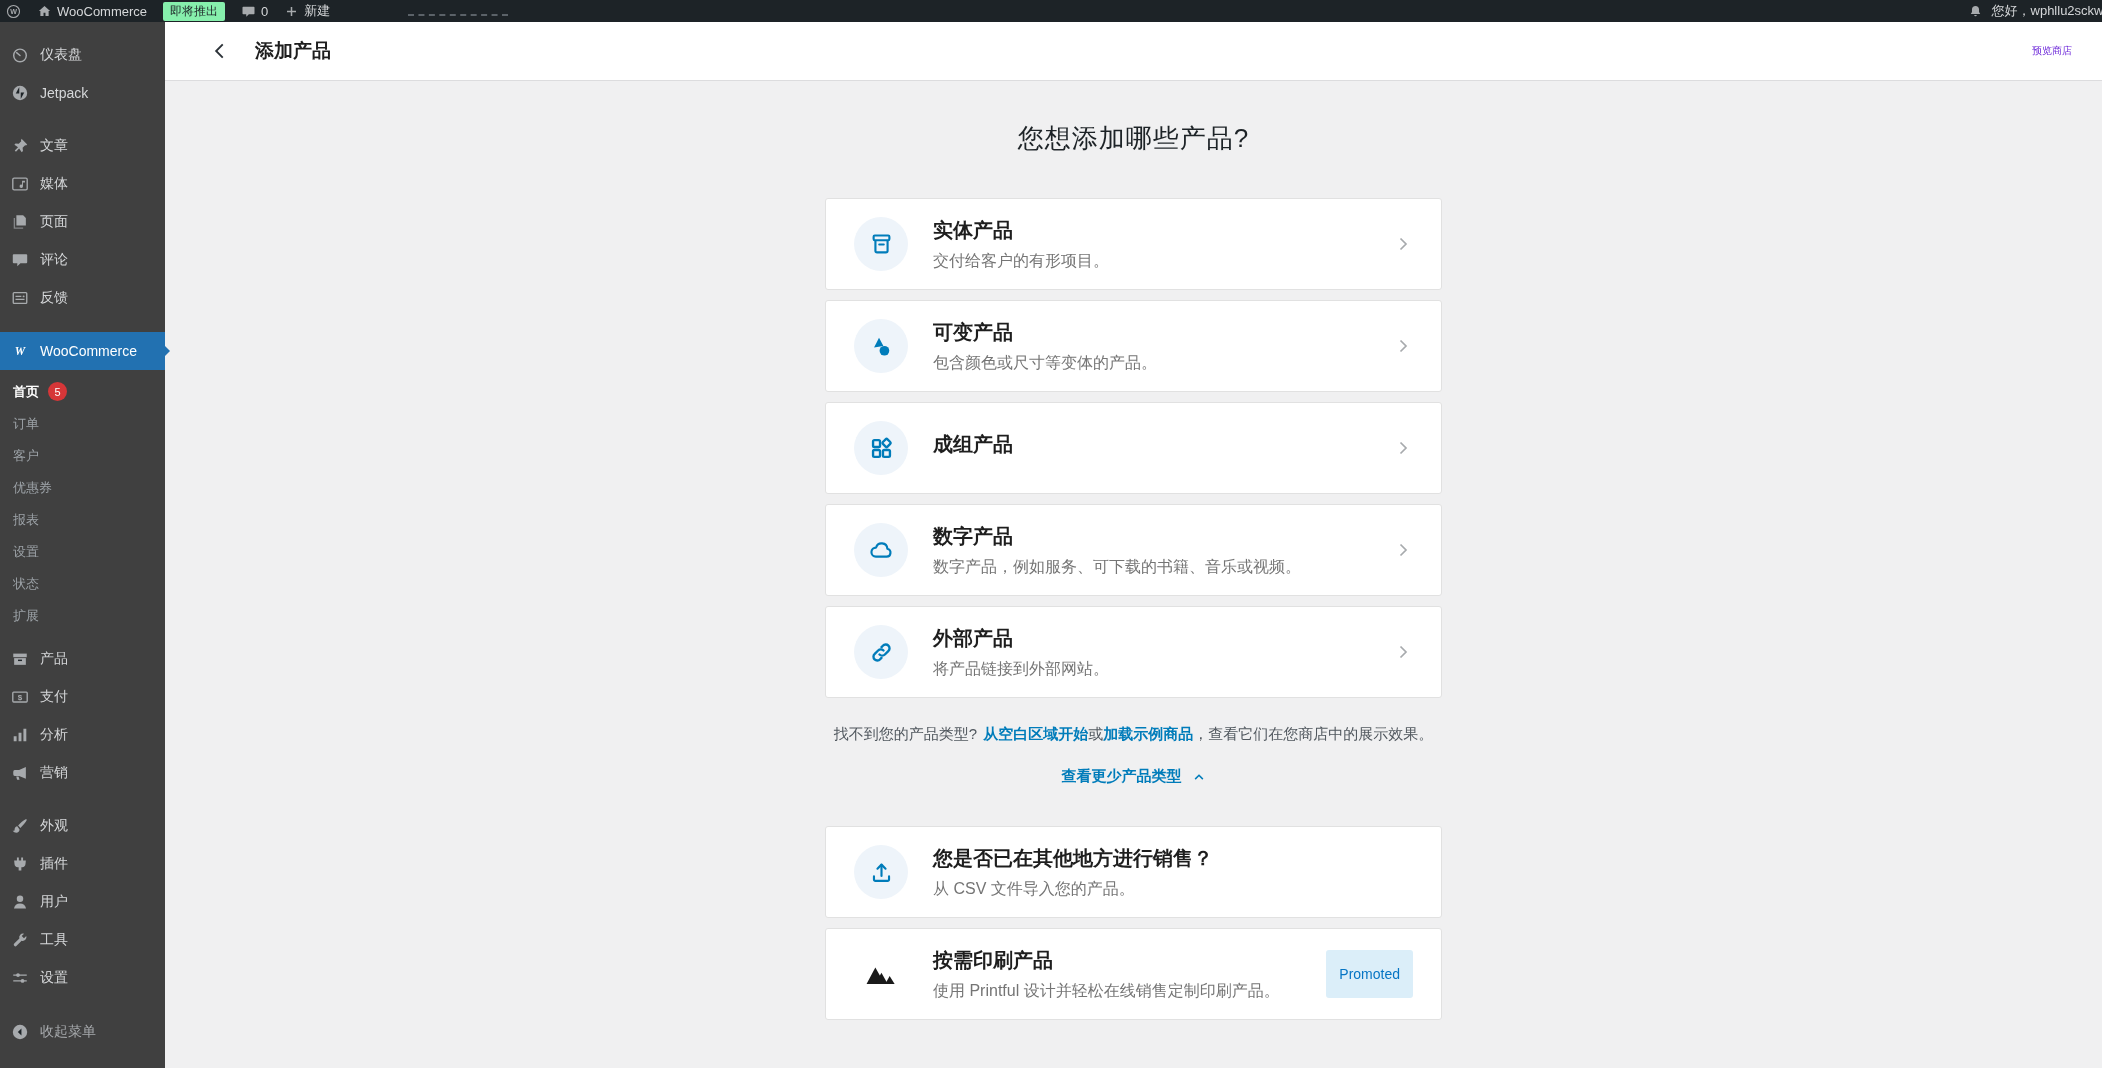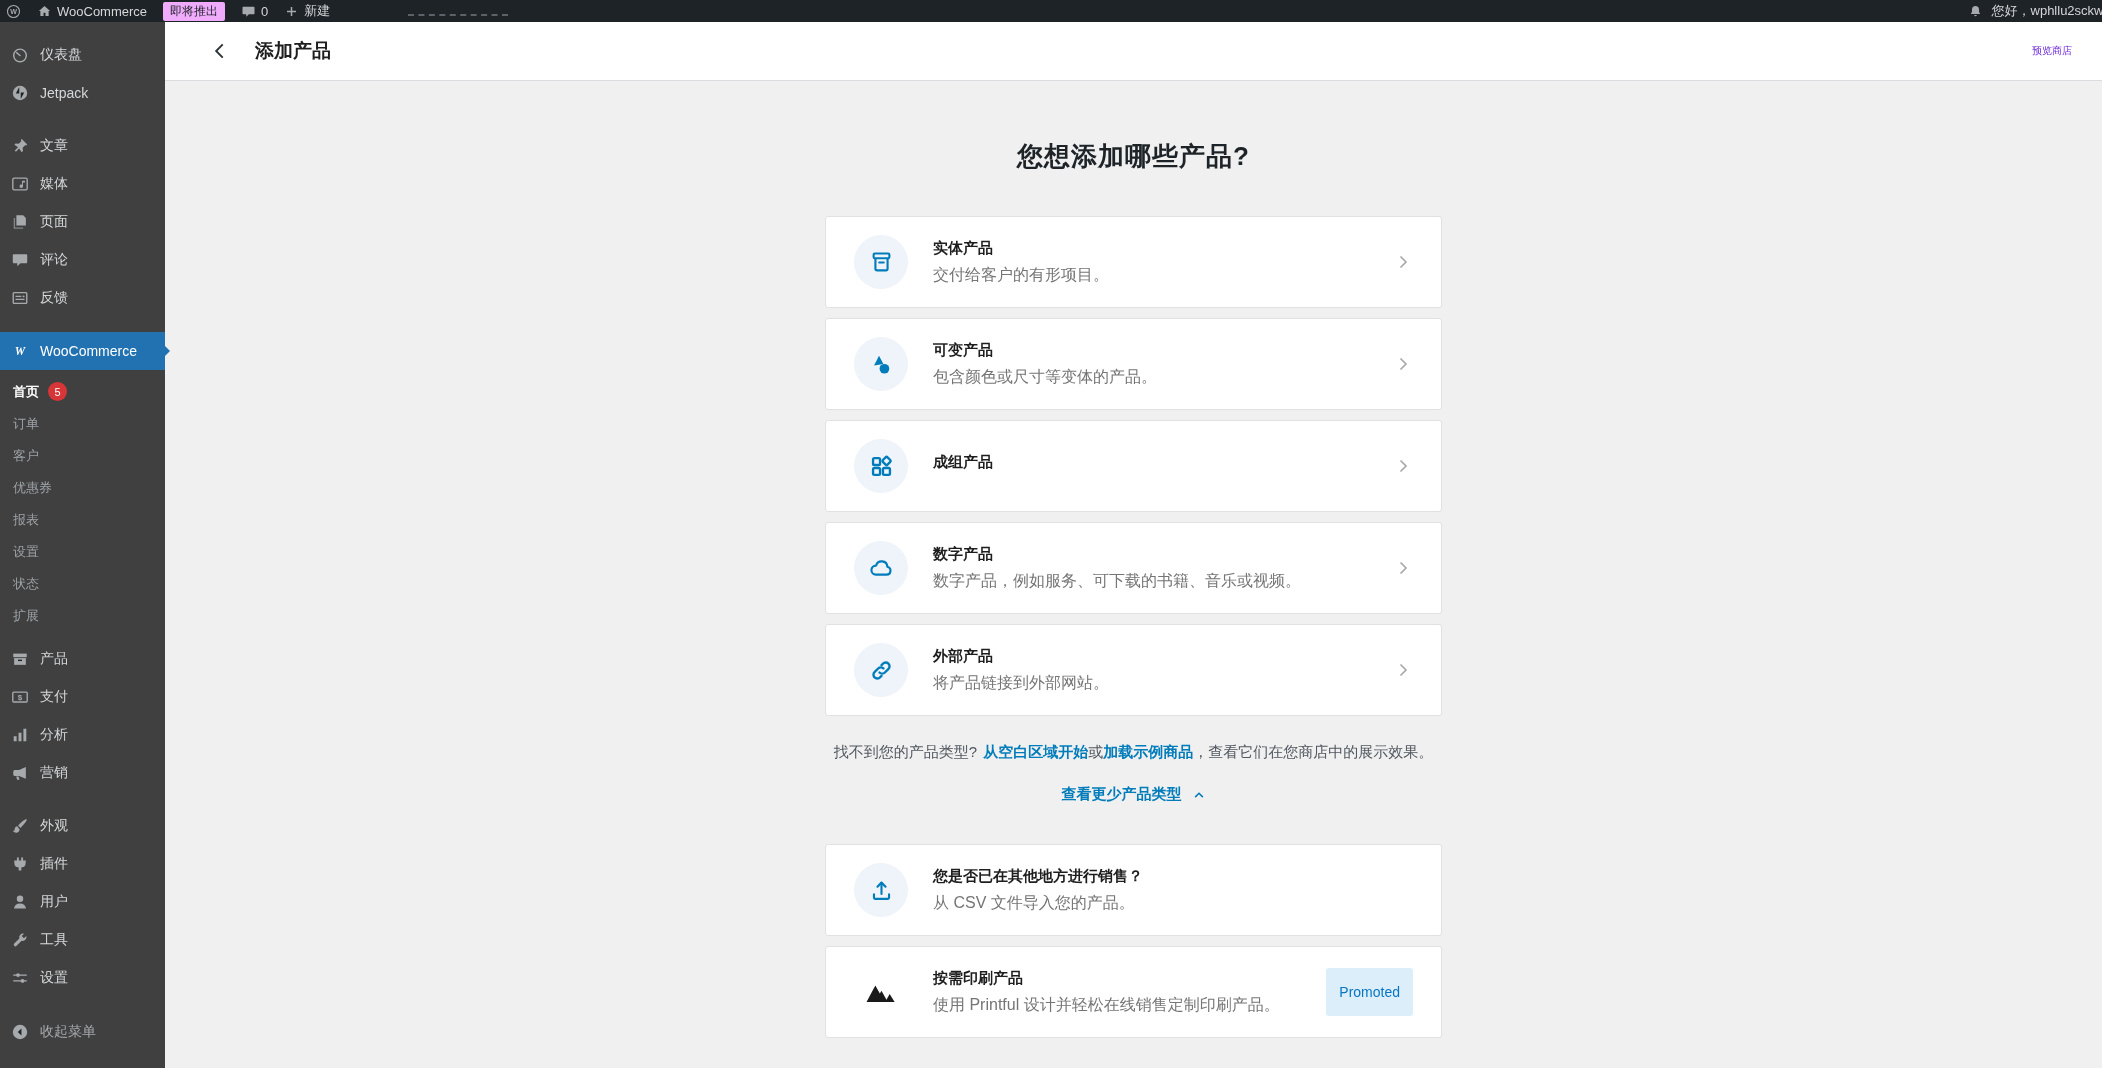--- a/index.html
+++ b/index.html
@@ -16,21 +16,21 @@
     position: absolute; top: 0; left: 0; right: 0; height: 22px;
     background: #1d2327; color: #d5d7d9;
     display: flex; align-items: center;
     font-size: 13px; padding: 0 0 0 6px; z-index: 60;
     white-space: nowrap; overflow: hidden;
   }
   .ab-item { display: inline-flex; align-items: center; gap: 5px; margin-right: 16px; cursor: pointer; }
   .ab-icon { width: 15px; height: 15px; color: #a7aaad; flex: none; }
   .ab-icon svg { width: 100%; height: 100%; }
   .coming-soon-badge {
-    background: #f0abfc; color: #1d2327; font-size: 12px;
+    background: #86efac; color: #1d2327; font-size: 12px;
     padding: 1px 7px; border-radius: 2px; margin-right: 16px; cursor: pointer;
   }
   .ab-dashes { width: 100px; border-bottom: 2px dashed #5b6268; margin-left: 62px; height: 10px; }
   .ab-right { margin-left: auto; display: inline-flex; align-items: center; gap: 9px; margin-right: -8px; }
 
   
   .sidebar {
     position: absolute; top: 22px; left: 0; bottom: 0; width: 165px;
     background: #404040; color: #c3c4c7; z-index: 50; padding-top: 14px;
   }
@@ -73,39 +73,39 @@
   .back-btn { width: 22px; height: 22px; color: #2c3338; cursor: pointer; background: none; border: none; }
   .back-btn svg { width: 22px; height: 22px; }
   .page-title { font-size: 19px; font-weight: 700; color: #1e1e1e; margin-left: 24px; }
   .preview-link {
     margin-left: auto; color: #6d28d9; font-size: 10px; font-weight: 500;
     text-decoration: none; cursor: pointer;
   }
 
   .content-body { height: calc(100% - 59px); overflow: hidden; }
   .main-heading {
-    text-align: center; font-size: 26px; font-weight: 700; color: #1d2327;
-    margin-top: 58px; letter-spacing: 1px;
+    text-align: center; font-size: 26px; font-weight: 400; color: #1d2327;
+    margin-top: 40px; letter-spacing: 1px;
   }
   .cards { width: 617px; margin: 42px auto 0; display: flex; flex-direction: column; gap: 10px; }
   .cards.extra { margin-top: 40px; }
   .card {
     background: #fff; border: 1px solid #e1e1e1; border-radius: 3px;
     height: 92px; display: flex; align-items: center; padding: 0 28px; gap: 25px;
     cursor: pointer;
   }
   .icon-circle {
     width: 54px; height: 54px; border-radius: 50%; background: #eef4fa; color: #007cba;
     display: flex; align-items: center; justify-content: center; flex: none;
   }
   .icon-circle svg { width: 27px; height: 27px; }
   .icon-circle[data-name="printful-icon"] { background: transparent; color: #1a1a1a; }
   .icon-circle[data-name="printful-icon"] svg { width: 34px; height: 34px; }
   .card-text { flex: 1; min-width: 0; }
-  .card-title { font-size: 15px; font-weight: 700; color: #1e1e1e; margin-bottom: 7px; }
+  .card-title { font-size: 20px; font-weight: 700; color: #1e1e1e; margin-bottom: 7px; }
   .card-desc { font-size: 16px; color: #757575; }
   .card-chevron { color: #a7aaad; flex: none; }
   .card-chevron svg { width: 20px; height: 20px; }
   .promoted-badge {
     flex: none; background: #dbeef9; color: #0675c4; font-size: 14px;
     padding: 16px 13px; border-radius: 3px;
   }
 
   .helper-line { text-align: center; font-size: 15px; color: #50575e; margin-top: 27px; }
   .helper-line a { color: #007cba; font-weight: 700; text-decoration: none; cursor: pointer; }

